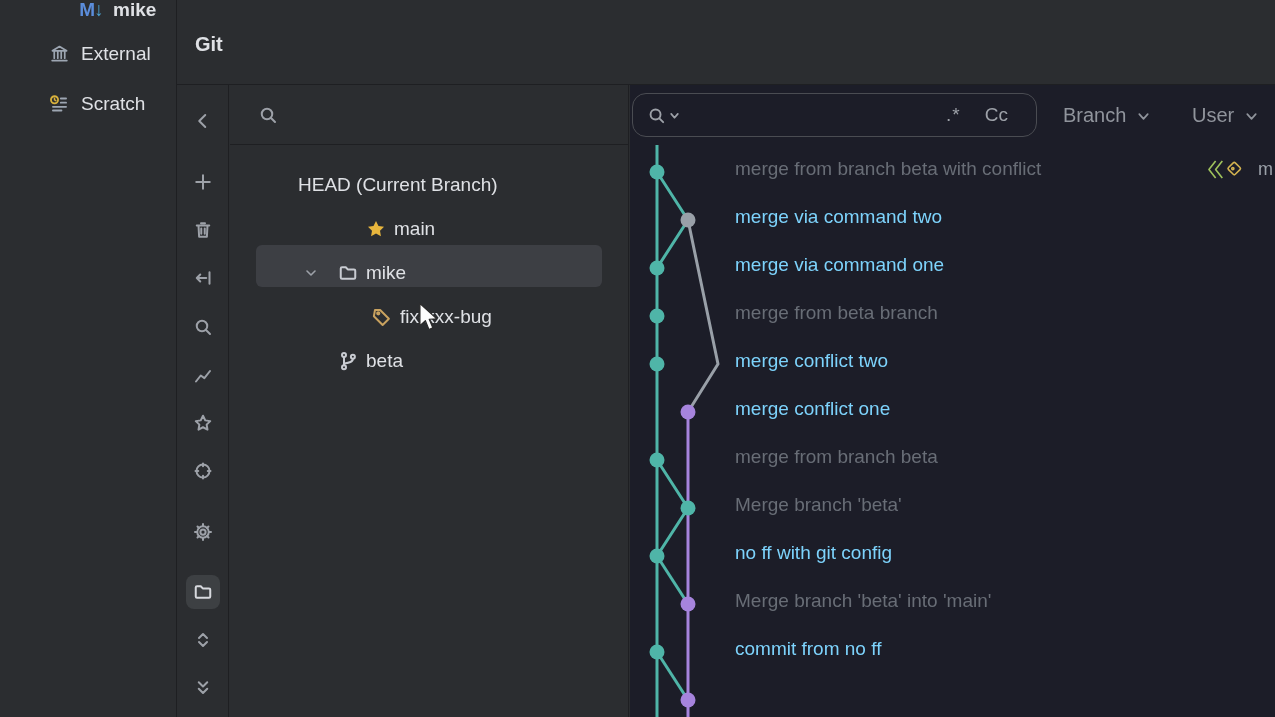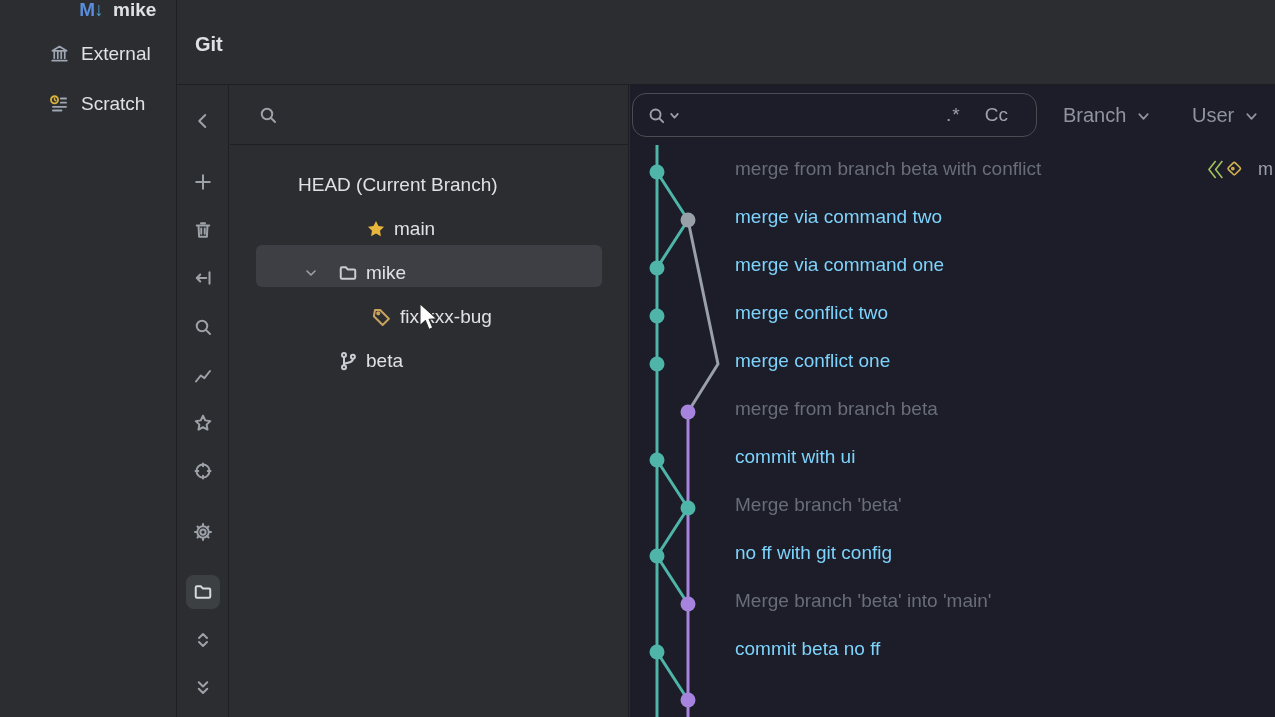--- a/index.html
+++ b/index.html
@@ -318,42 +318,42 @@
           </svg>
           <span class="lbl-txt">m</span>
         </span>
       </div>
       <div class="commit-row">
         <span>merge via command two</span>
       </div>
       <div class="commit-row">
         <span>merge via command one</span>
       </div>
+      <div class="commit-row dimmed">
+        <span>merge from beta branch</span>
+      </div>
       <div class="commit-row">
         <span>merge conflict two</span>
       </div>
       <div class="commit-row">
         <span>merge conflict one</span>
       </div>
       <div class="commit-row dimmed">
         <span>merge from branch beta</span>
       </div>
-      <div class="commit-row">
-        <span>commit with ui</span>
-      </div>
       <div class="commit-row dimmed">
         <span>Merge branch 'beta'</span>
       </div>
       <div class="commit-row">
         <span>no ff with git config</span>
       </div>
       <div class="commit-row dimmed">
         <span>Merge branch 'beta' into 'main'</span>
       </div>
       <div class="commit-row">
-        <span>commit beta no ff</span>
+        <span>commit from no ff</span>
       </div>
     </div>
 </div>
 
 <svg id="cursor" viewBox="0 0 14 21" style="left: 418px; top: 302px;">
   <path d="M1.2 1 L1.2 16 L4.9 12.6 L7.3 18.6 L9.9 17.5 L7.5 11.7 L12.6 11.4 Z" fill="#fdfdfd" stroke="#2a2a2a" stroke-width="0.8" stroke-linejoin="round"></path>
 </svg>
 
 </body></html>

